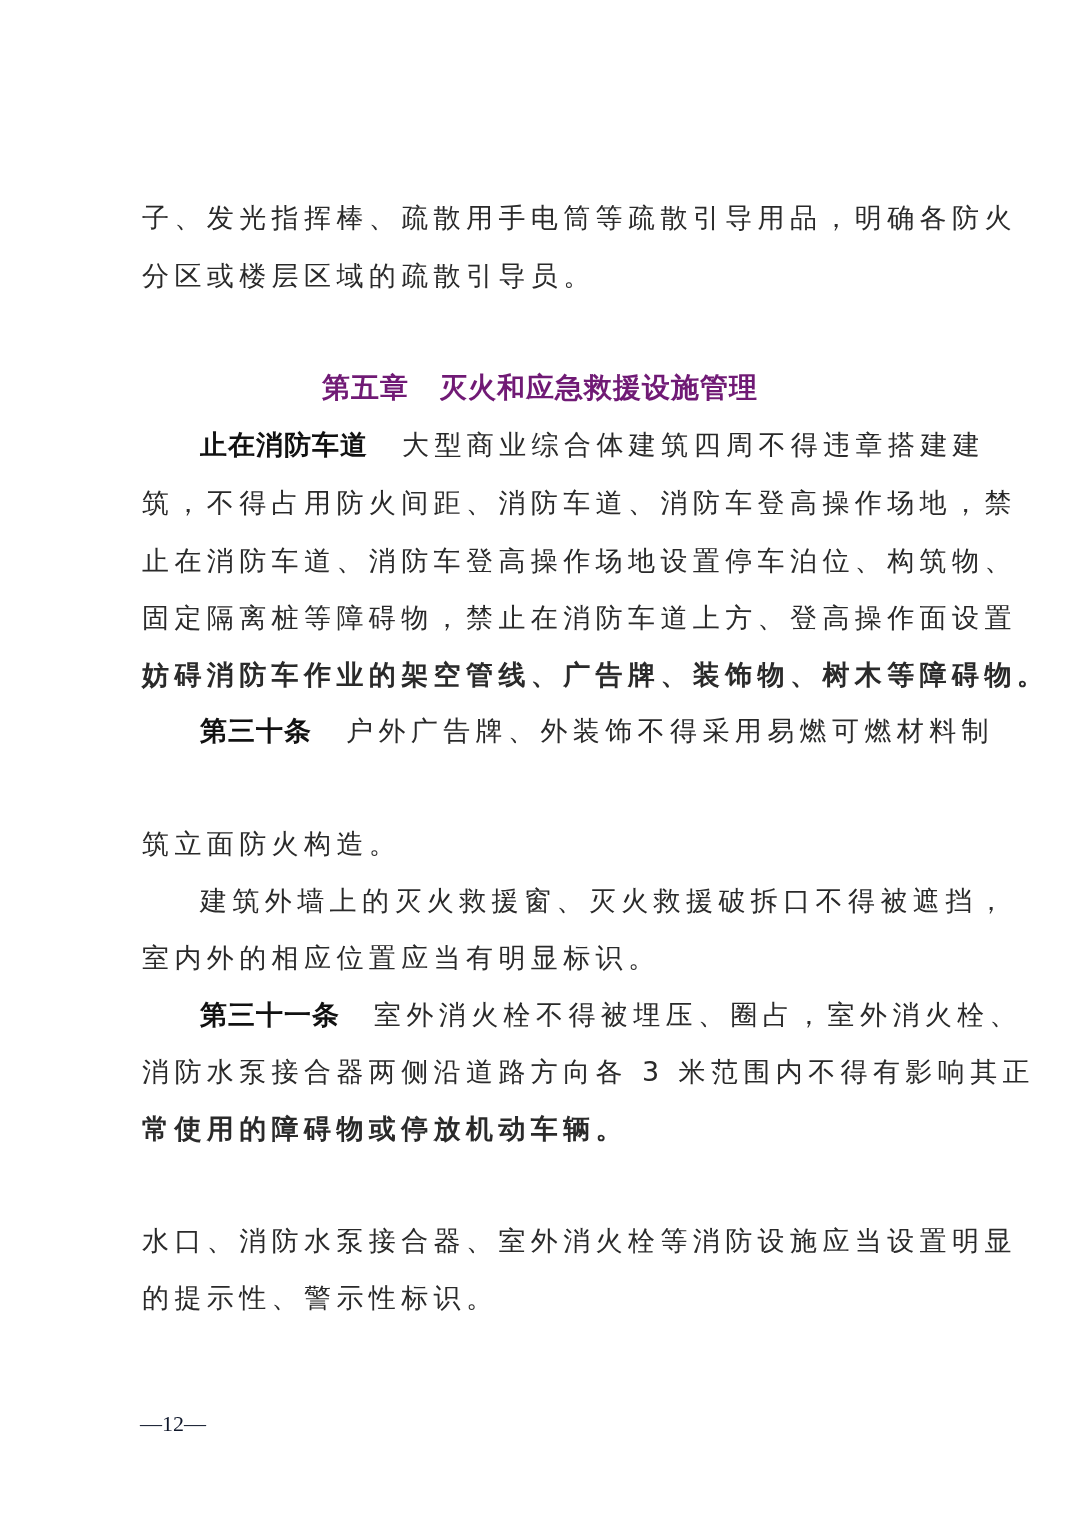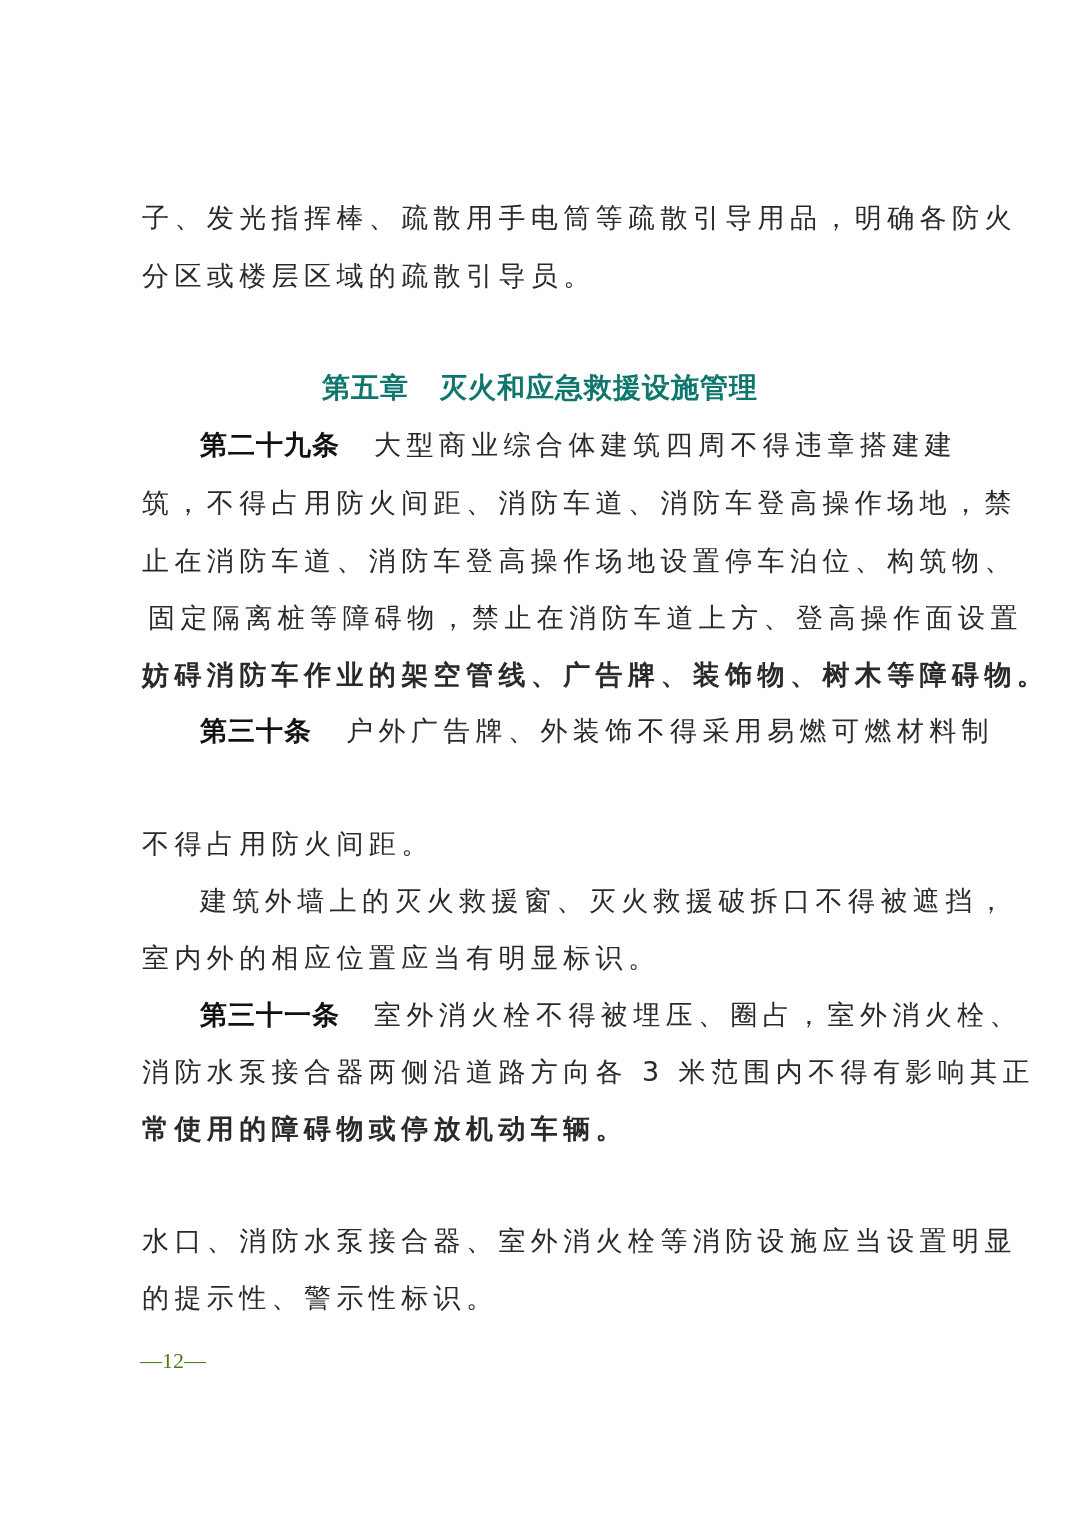--- a/index.html
+++ b/index.html
@@ -23,60 +23,60 @@
       letter-spacing: 1px;
       margin-right: 34px;
     }
     .chapter {
       position: absolute;
       left: 0; width: 1080px;
       text-align: center;
       font-family: "DejaVu Sans", sans-serif;
       font-size: 28px;
       font-weight: bold;
-      color: #0f766e;
+      color: #701a75;
       top: 370px;
       line-height: 36px;
       letter-spacing: 1px;
     }
     .chapter .gap { display: inline-block; width: 30px; }
     .footer {
       position: absolute;
       left: 140px;
-      top: 1348px;
+      top: 1411px;
       font-family: "Liberation Serif", serif;
       font-size: 22px;
-      color: #4d7c0f;
+      color: #0f172a;
       line-height: 26px;
     }
   </style>
 </head>
 <body>
 
 <div class="page">
 
   <div class="line" style="top:200px;">子、发光指挥棒、疏散用手电筒等疏散引导用品，明确各防火</div>
   <div class="line" style="top:258px;">分区或楼层区域的疏散引导员。</div>
 
   <div class="chapter">
     <span>第五章</span><span class="gap"></span><span>灭火和应急救援设施管理</span>
   </div>
 
   <div class="line indent" style="top:427px;">
-    <span class="art-label">第二十九条</span><span>大型商业综合体建筑四周不得违章搭建建</span>
+    <span class="art-label">止在消防车道</span><span>大型商业综合体建筑四周不得违章搭建建</span>
   </div>
   <div class="line" style="top:485px;">筑，不得占用防火间距、消防车道、消防车登高操作场地，禁</div>
   <div class="line" style="top:543px;">止在消防车道、消防车登高操作场地设置停车泊位、构筑物、</div>
-  <div class="line" style="top:600px;margin-left:6px;">固定隔离桩等障碍物，禁止在消防车道上方、登高操作面设置</div>
+  <div class="line" style="top:600px;">固定隔离桩等障碍物，禁止在消防车道上方、登高操作面设置</div>
   <div class="line" style="top:657px;font-weight:bold;">妨碍消防车作业的架空管线、广告牌、装饰物、树木等障碍物。</div>
 
   <div class="line indent" style="top:713px;">
     <span class="art-label">第三十条</span><span>户外广告牌、外装饰不得采用易燃可燃材料制</span>
   </div>
-  <div class="line" style="top:826px;">不得占用防火间距。</div>
+  <div class="line" style="top:826px;">筑立面防火构造。</div>
 
   <div class="line indent" style="top:883px;">建筑外墙上的灭火救援窗、灭火救援破拆口不得被遮挡，</div>
   <div class="line" style="top:940px;">室内外的相应位置应当有明显标识。</div>
 
   <div class="line indent" style="top:997px;">
     <span class="art-label">第三十一条</span><span>室外消火栓不得被埋压、圈占，室外消火栓、</span>
   </div>
   <div class="line" style="top:1054px;">消防水泵接合器两侧沿道路方向各 3 米范围内不得有影响其正</div>
   <div class="line" style="top:1111px;font-weight:bold;">常使用的障碍物或停放机动车辆。</div>
 

